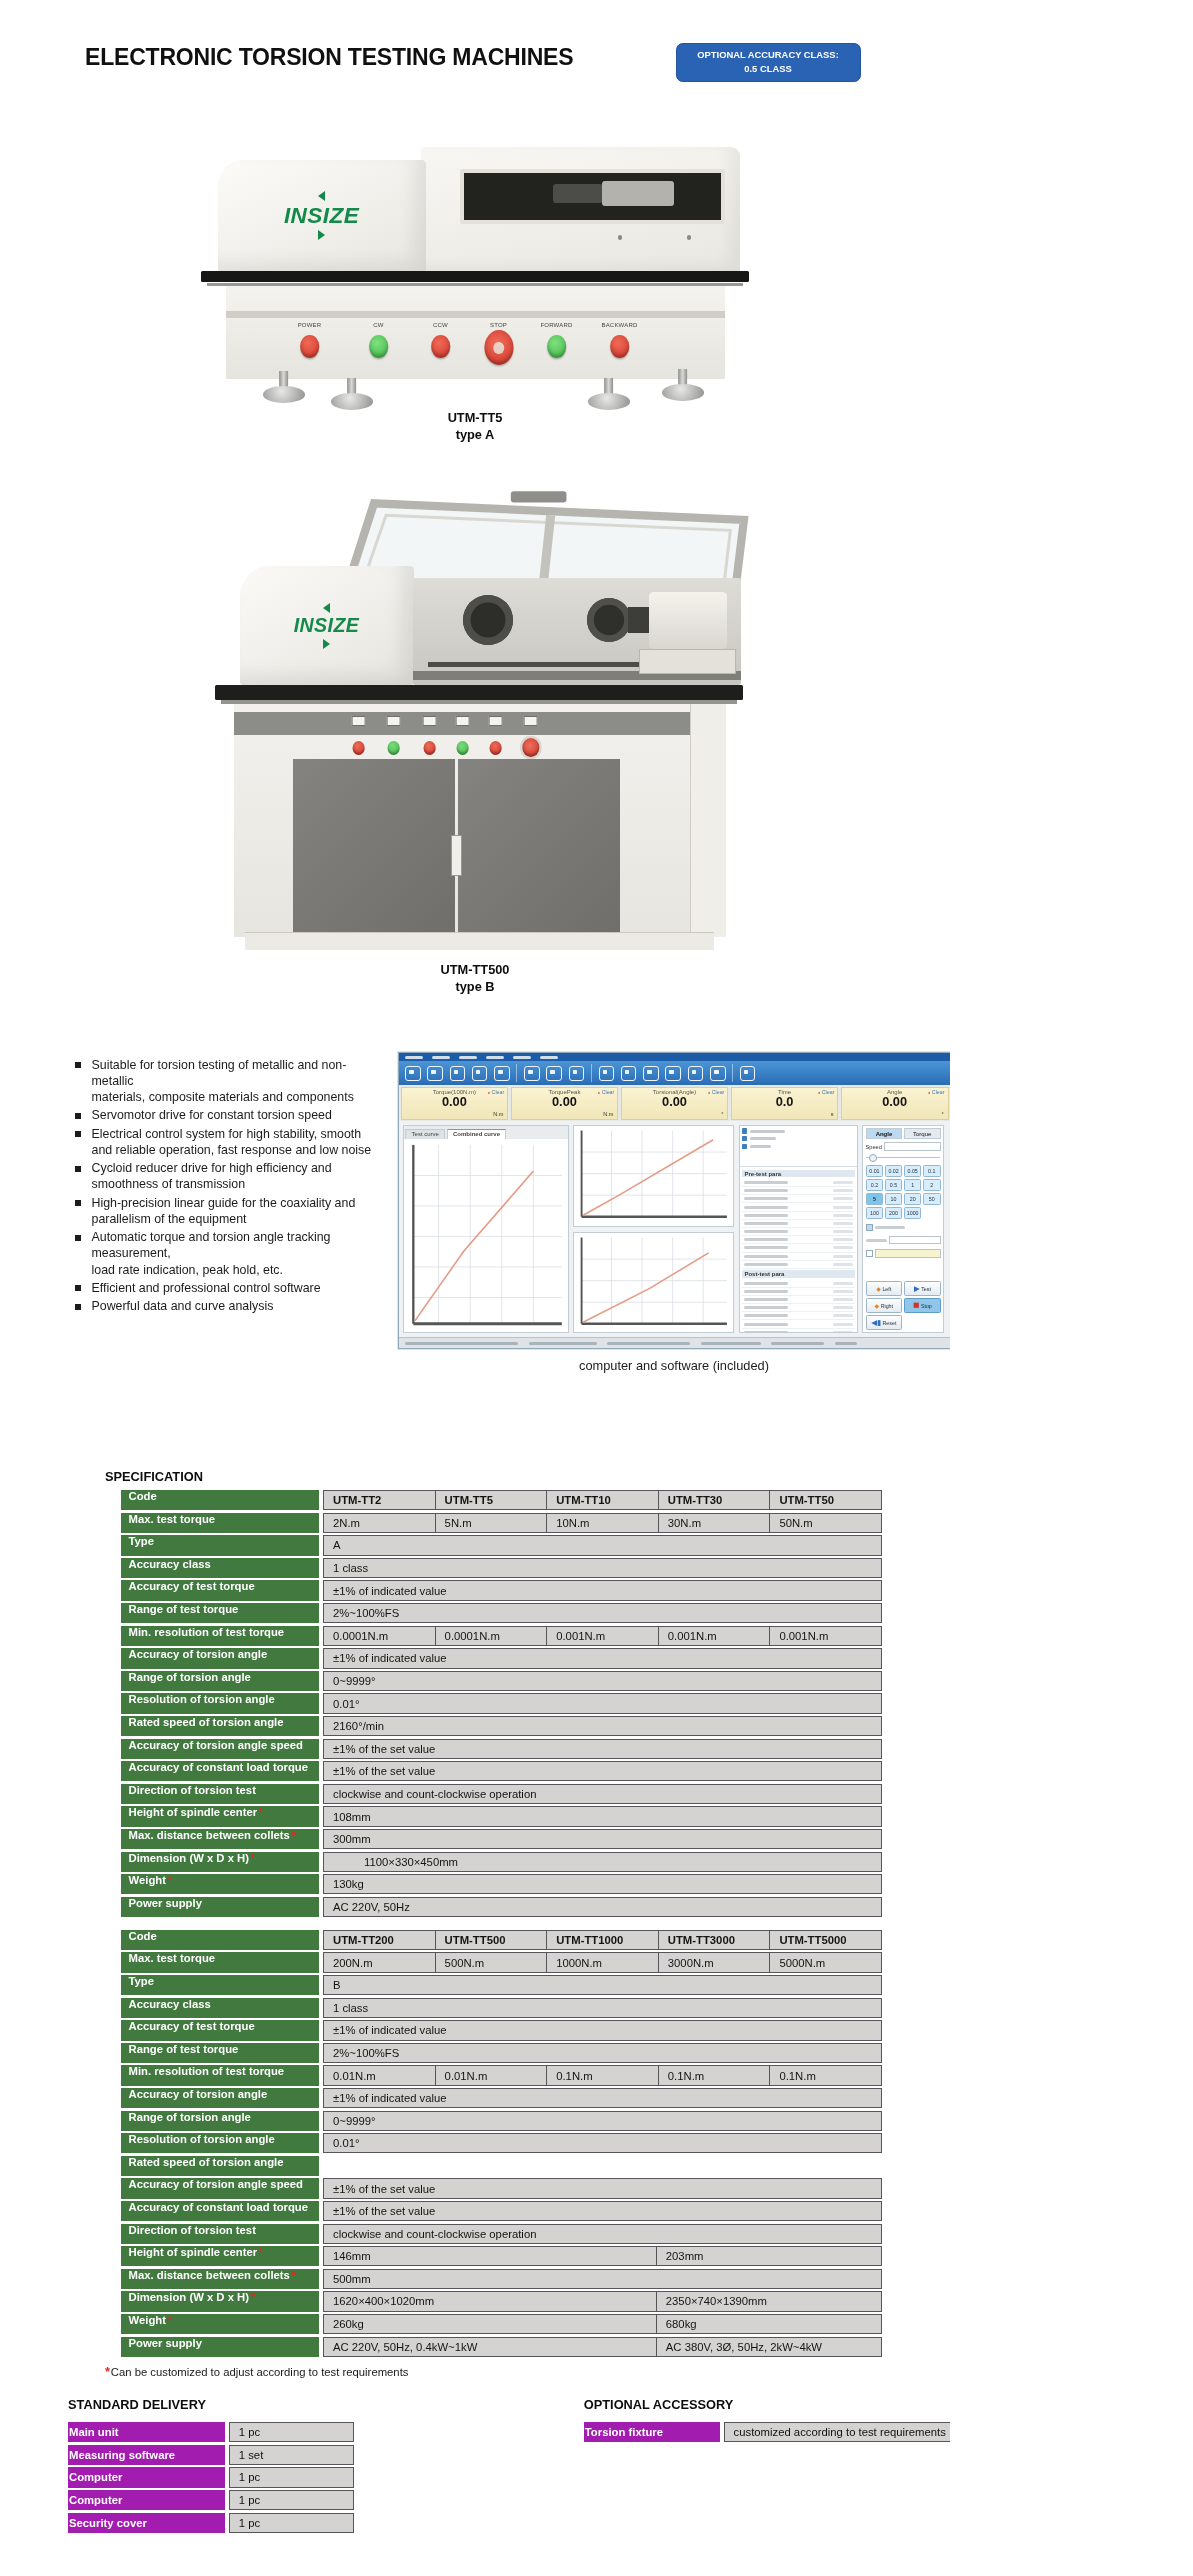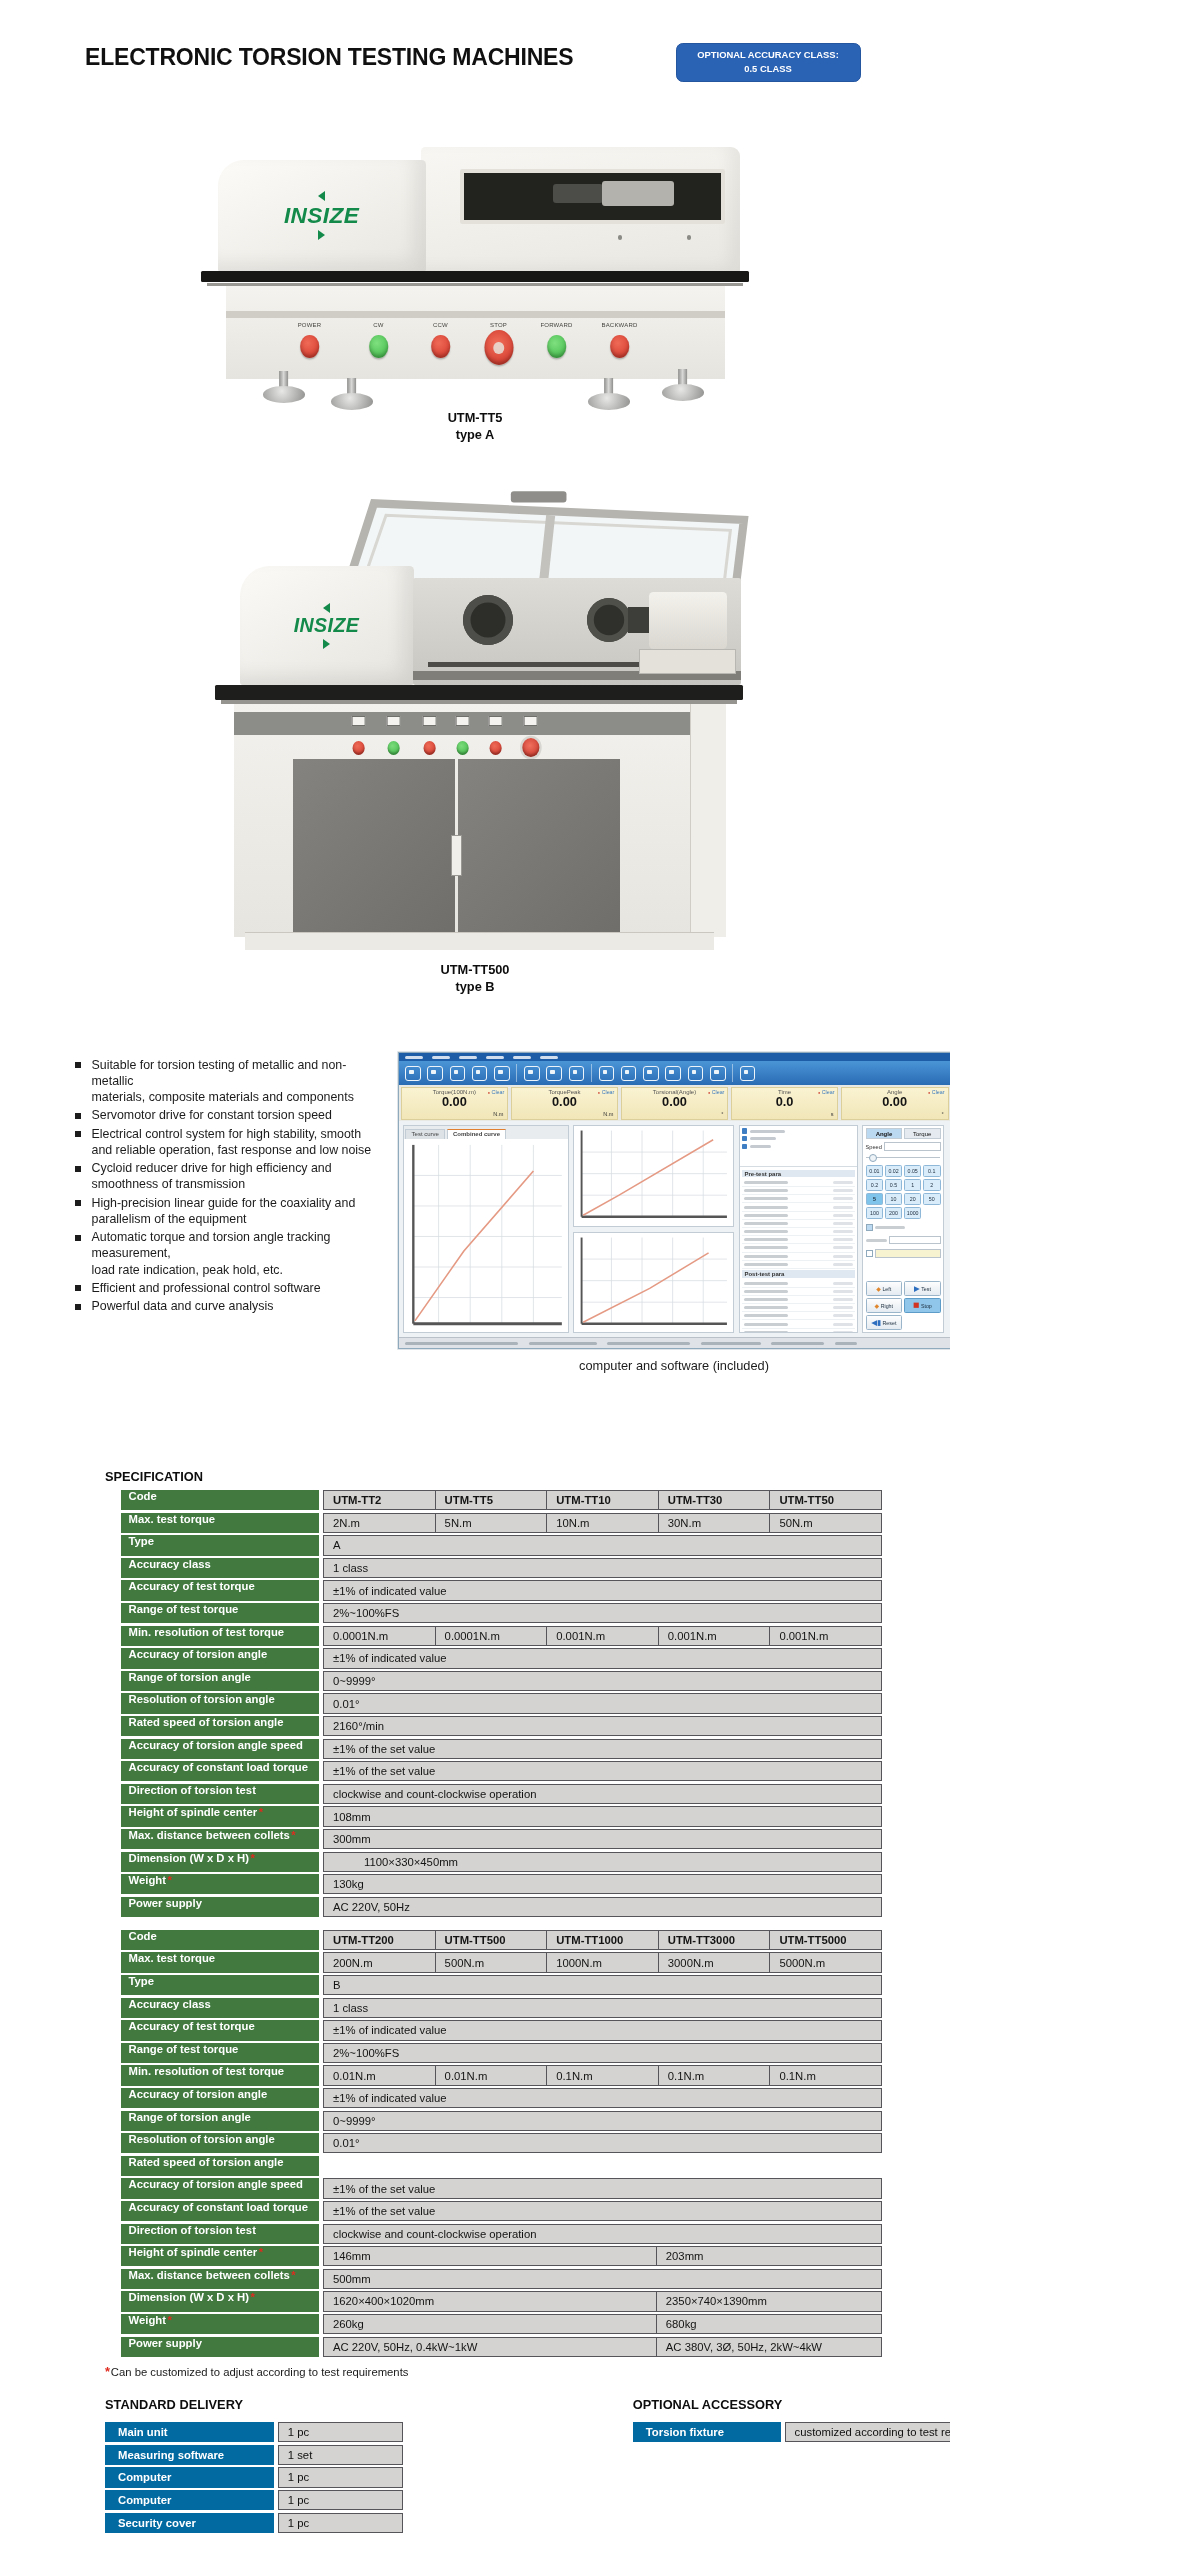--- a/index.html
+++ b/index.html
@@ -169,26 +169,26 @@
   .sgap{flex:none;width:4.5px;}
   .svals{flex:1;display:flex;}
   .scell{display:flex;align-items:center;background:#d4d3d1;border:1.5px solid #55555a;border-left:none;
          font-size:11.3px;color:#141414;padding-left:9px;min-width:0;flex-basis:0;}
   .scell:first-child{border-left:1.5px solid #55555a;}
   .scell.bold{font-weight:bold;}
   .footnote{margin-top:7.5px;font-size:11.3px;color:#1a1a1a;}
   .footnote .star{color:#e02b20;font-weight:bold;font-size:12.8px;margin-right:0.8px;}
 
   
-  .bottomsec{display:flex;margin:18px 0 0 105px;align-items:flex-start;}
+  .bottomsec{display:flex;margin:18px 0 0 68px;align-items:flex-start;}
   .dlv{width:301px;}
   .acc{margin-left:230px;}
   .sec-h{font-size:12.8px;font-weight:bold;color:#0d0d0d;margin-bottom:9.8px;}
   .drow{display:flex;margin-bottom:2.3px;height:20.3px;}
-  .dlabel{flex:none;background:#0369a1;color:#fff;font-weight:bold;font-size:11.3px;display:flex;align-items:center;padding-left:13px;}
+  .dlabel{flex:none;background:#a21caf;color:#fff;font-weight:bold;font-size:11.3px;display:flex;align-items:center;padding-left:1px;}
   .dlv .dlabel{width:156px;}
   .acc .dlabel{width:135px;}
   .dgap{flex:none;width:3.8px;}
   .dval{background:#d4d3d1;border:1.5px solid #55555a;font-size:11.3px;display:flex;align-items:center;padding-left:9px;}
   .dlv .dval{width:114px;}
   .acc .dval{width:329px;}
 </style>
 </head>
 <body>
 

